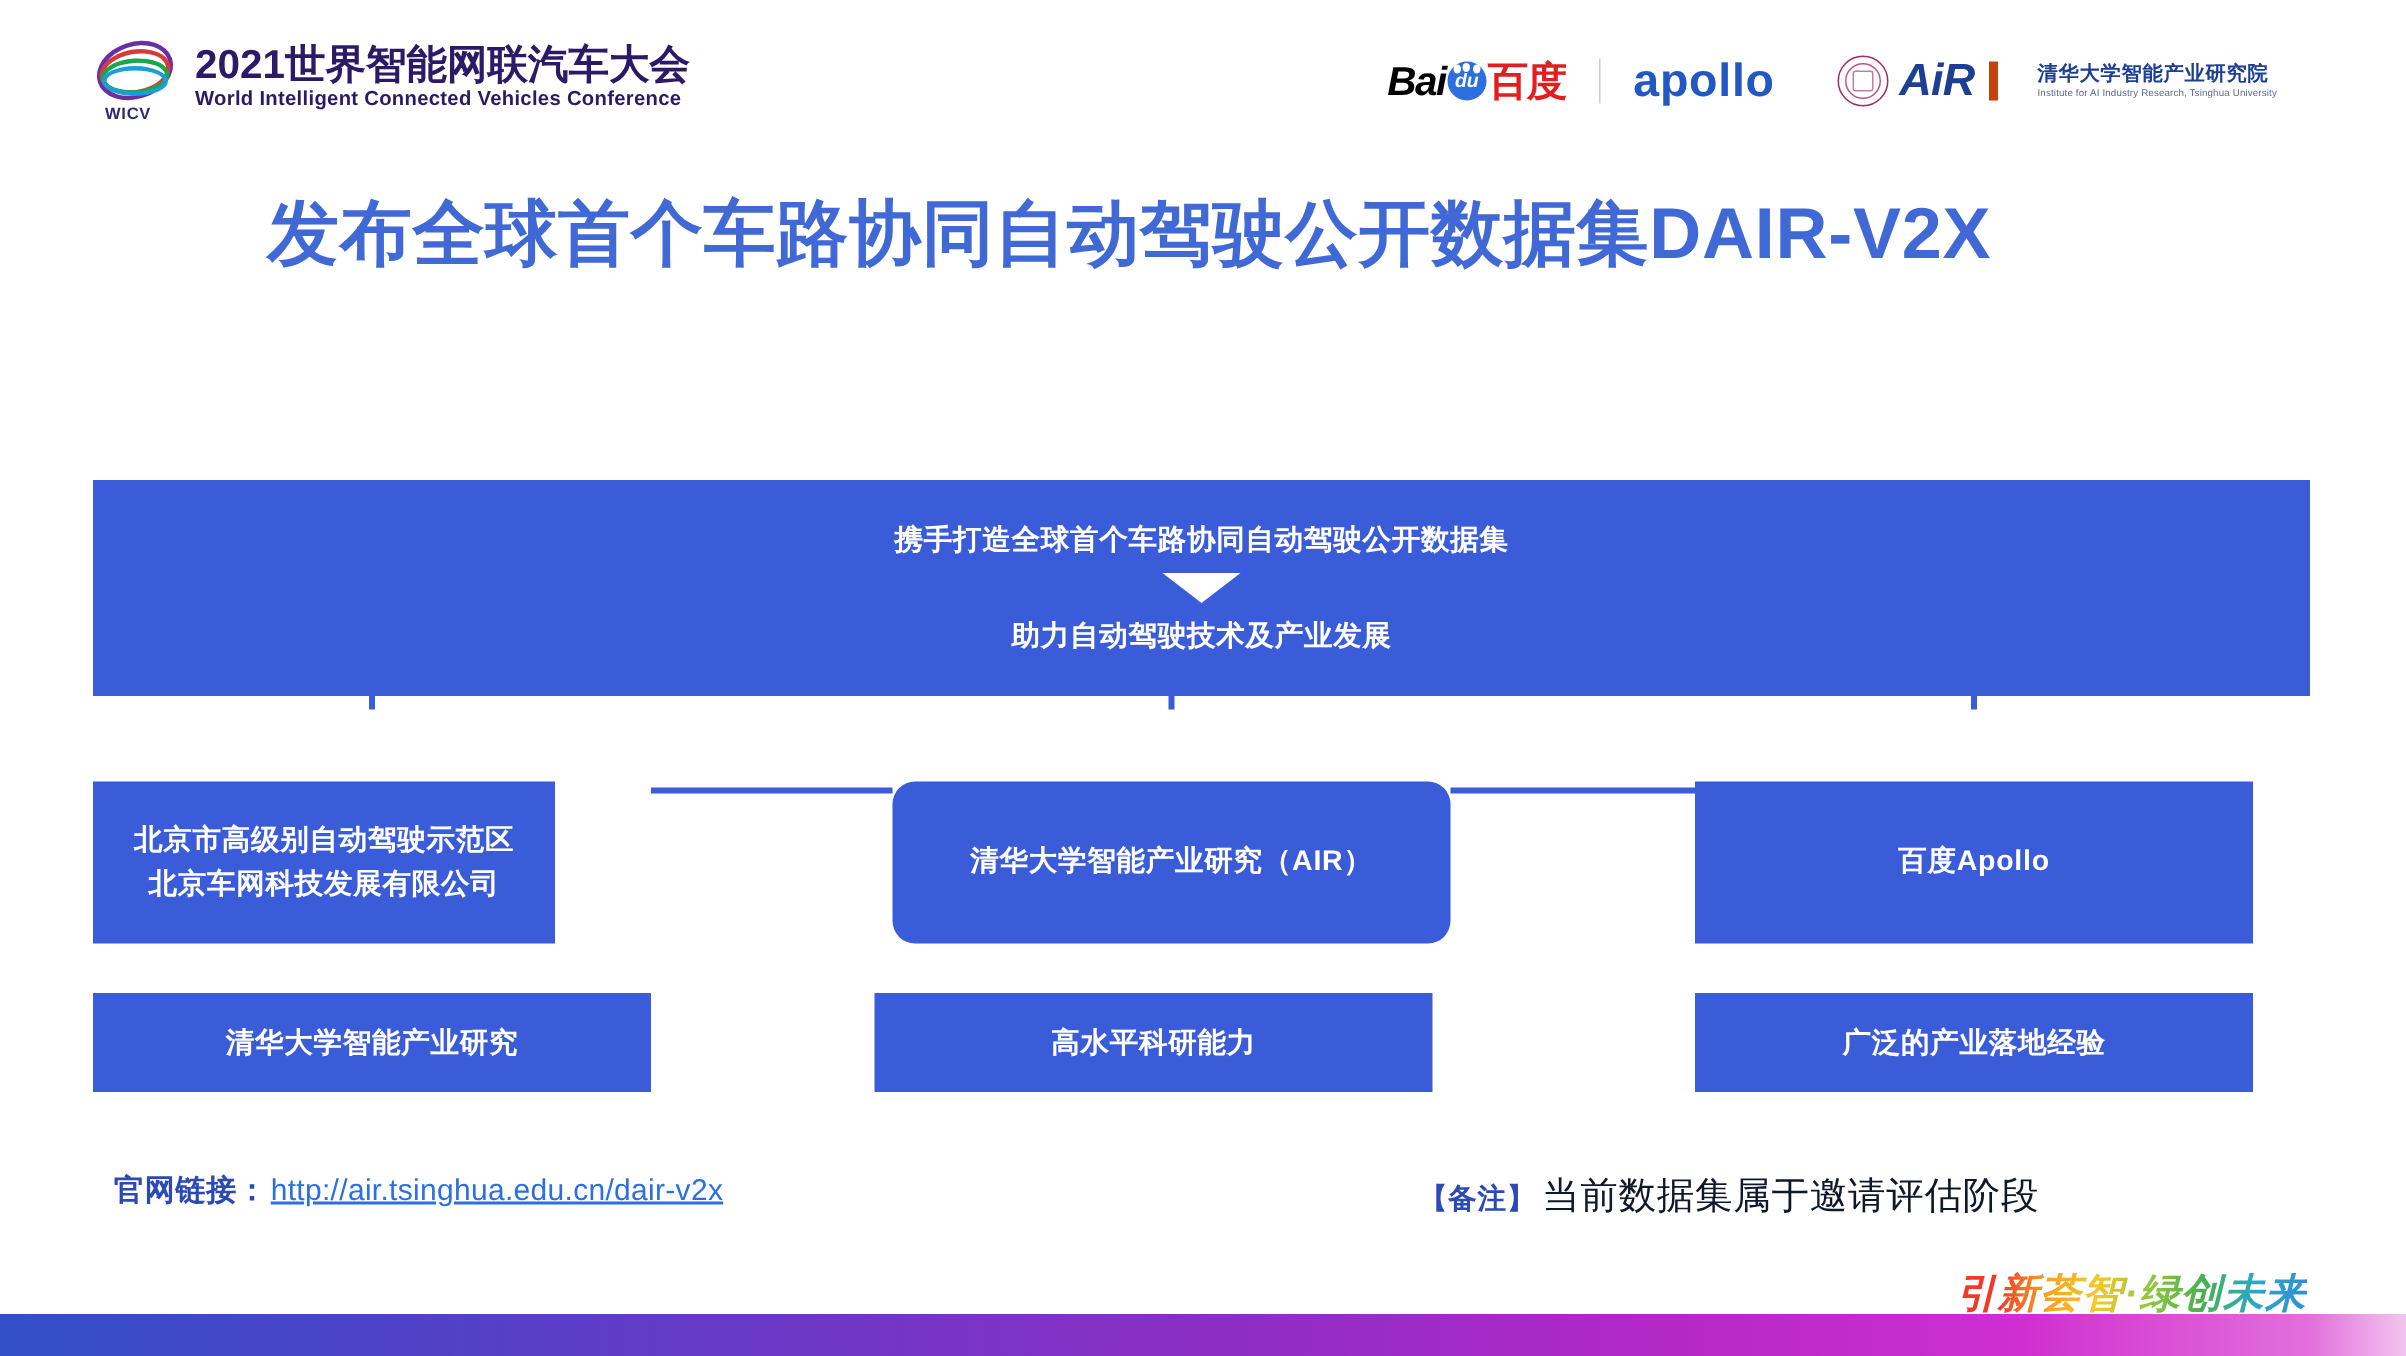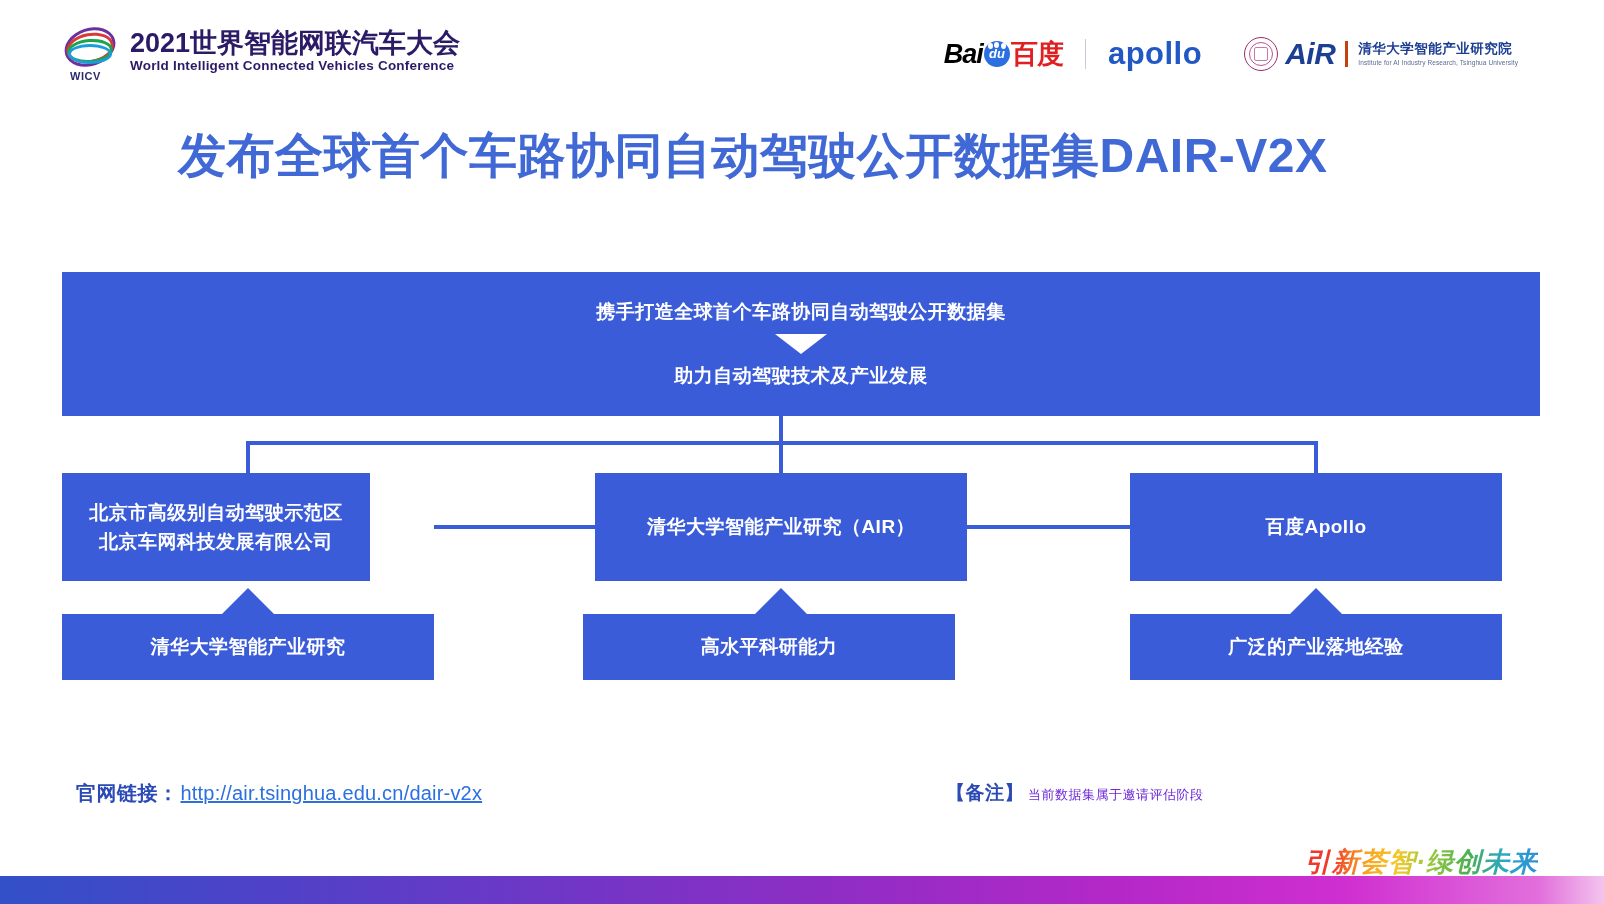--- a/index.html
+++ b/index.html
@@ -75,52 +75,52 @@
     border:1px solid #b8568c; border-radius:50%;
   }
   .air-seal::after {
     content:""; position:absolute; left:9px; top:9px; right:9px; bottom:9px;
     border:1px solid #c77aa3; border-radius:2px;
   }
   .air-word {
     font-size:30px; font-weight:800; color:#1c3f94; letter-spacing:-0.5px;
     font-style:italic; line-height:1;
   }
-  .air-tsinghua { margin-left:10px; padding-left:10px; border-left:3px solid #c2410c; }
+  .air-tsinghua { margin-left:10px; padding-left:26px; border-left:6px solid #c2410c; }
   .air-cn { font-size:13.5px; font-weight:700; color:#1c3f94; letter-spacing:0.5px; white-space:nowrap; line-height:1.25; }
   .air-en { font-size:6.5px; color:#5b6b90; letter-spacing:0.1px; white-space:nowrap; line-height:1.4; }
 
   
   .page-title {
     position:absolute; left:178px; top:124px;
     font-size:48px; font-weight:800; color:#4169d6;
     letter-spacing:0.5px; white-space:nowrap;
   }
 
   
   .diagram { position:absolute; left:0; top:0; width:1604px; height:904px; pointer-events:none; }
 
   .box {
     position:absolute; background:#3B5CD8; color:#fff;
     display:flex; flex-direction:column; align-items:center; justify-content:center;
-    text-align:center; pointer-events:auto;
+    text-align:center; pointer-events:auto;margin-top:48px;
   }
 
   .top-box { left:62px; top:272px; width:1478px; height:144px; }
   .top-box-line1 { font-size:19px; font-weight:700; letter-spacing:0.5px; }
   .top-box-arrow {
     width:0; height:0; margin:9px 0 9px 0;
     border-left:26px solid transparent; border-right:26px solid transparent;
     border-top:20px solid #ffffff;
   }
   .top-box-line2 { font-size:19px; font-weight:700; letter-spacing:0.5px; }
 
   .mid-box { height:108px; top:473px; }
   .mid-box-1 { left:62px; width:308px; }
-  .mid-box-2 { left:595px; width:372px; }
+  .mid-box-2 { left:595px; width:372px;border-radius:15px; }
   .mid-box-3 { left:1130px; width:372px; }
   .mid-line { font-size:19px; font-weight:700; line-height:1.55; letter-spacing:0.5px; }
 
   .bot-box { height:66px; top:614px; }
   .bot-box-1 { left:62px; width:372px; }
   .bot-box-2 { left:583px; width:372px; }
   .bot-box-3 { left:1130px; width:372px; }
   .bot-line { font-size:19px; font-weight:700; letter-spacing:0.5px; }
 
   
@@ -145,21 +145,21 @@
   
   .footer-link { position:absolute; left:76px; top:780px; display:flex; align-items:baseline; }
   .footer-link-label { font-size:20px; font-weight:700; color:#2b4ab5; letter-spacing:0.5px; }
   .footer-link-url {
     font-size:20px; color:#2b6fe0; text-decoration:underline; margin-left:2px;
     letter-spacing:0.2px;
   }
 
   .footer-note { position:absolute; left:946px; top:780px; display:flex; align-items:baseline; }
   .footer-note-label { font-size:19px; font-weight:700; color:#2b4ab5; letter-spacing:0.5px; }
-  .footer-note-text { font-size:13px; color:#6d28d9; margin-left:4px; letter-spacing:0.5px; }
+  .footer-note-text { font-size:25px; color:#0f172a; margin-left:4px; letter-spacing:0.5px; }
 
   
   .bottom-bar {
     position:absolute; left:0; bottom:0; width:1604px; height:28px;
     background: linear-gradient(90deg,
       #3250c8 0%, #4a44c8 14%, #6a38c6 32%, #8f2dc4 52%,
       #b528c8 70%, #cf2fd0 84%, #e26fdc 96%, #f3c5ee 100%);
   }
   .slogan {
     position:absolute; right:66px; bottom:24px;

